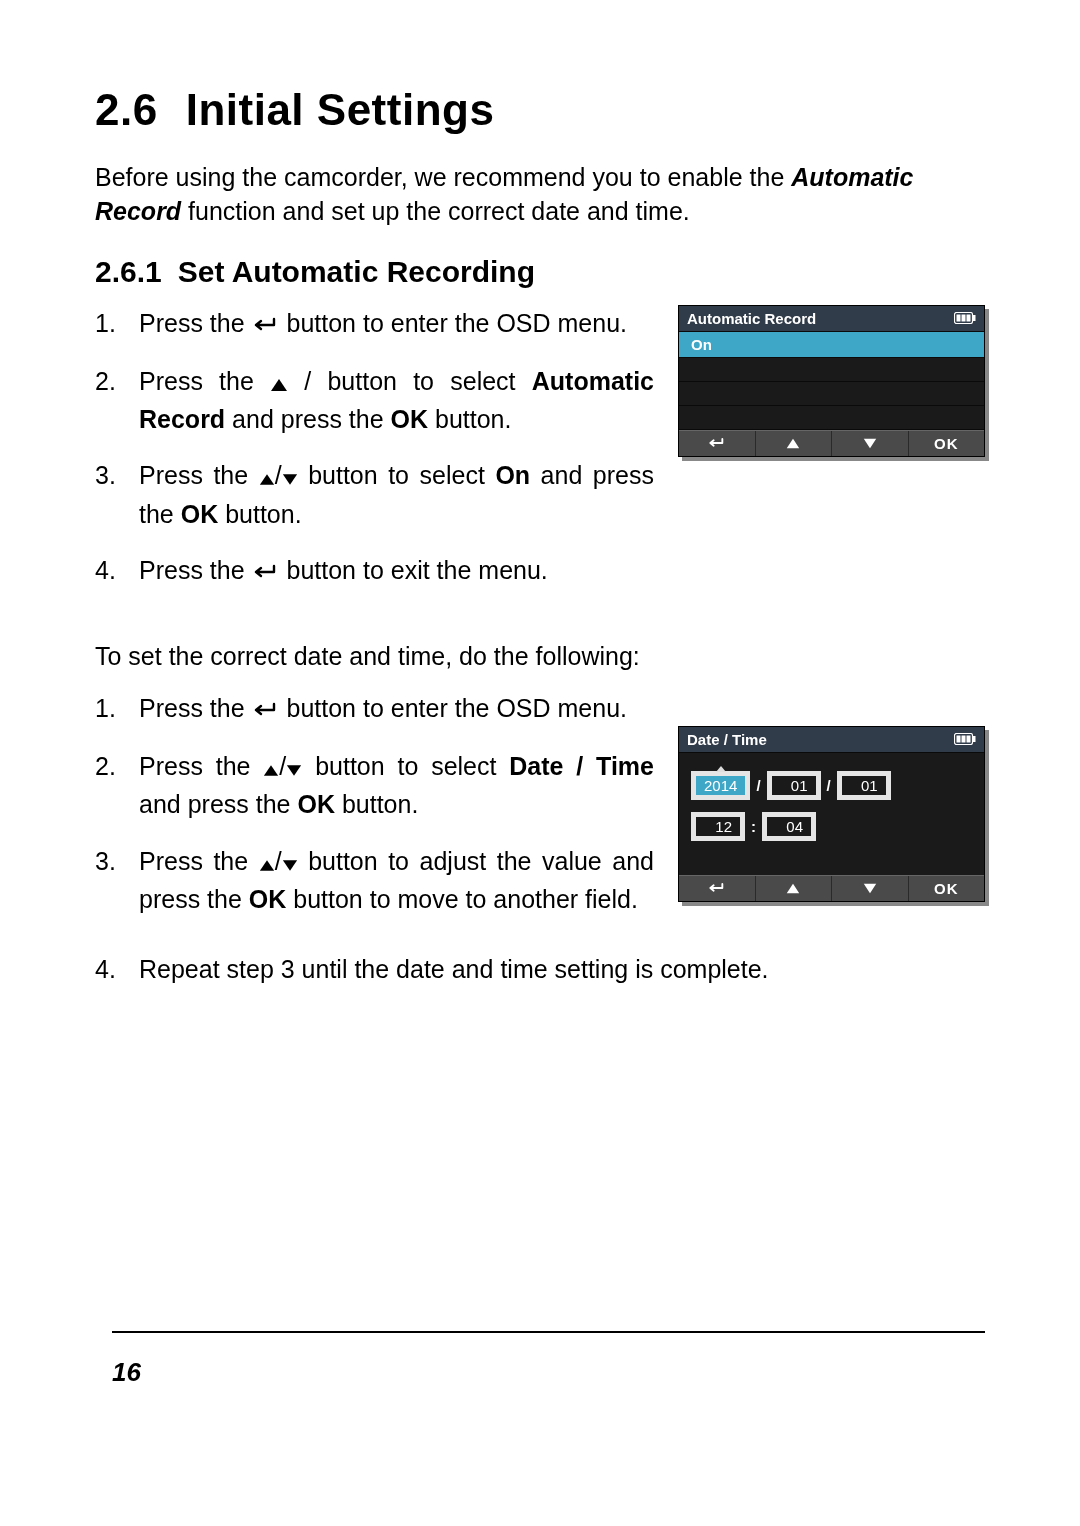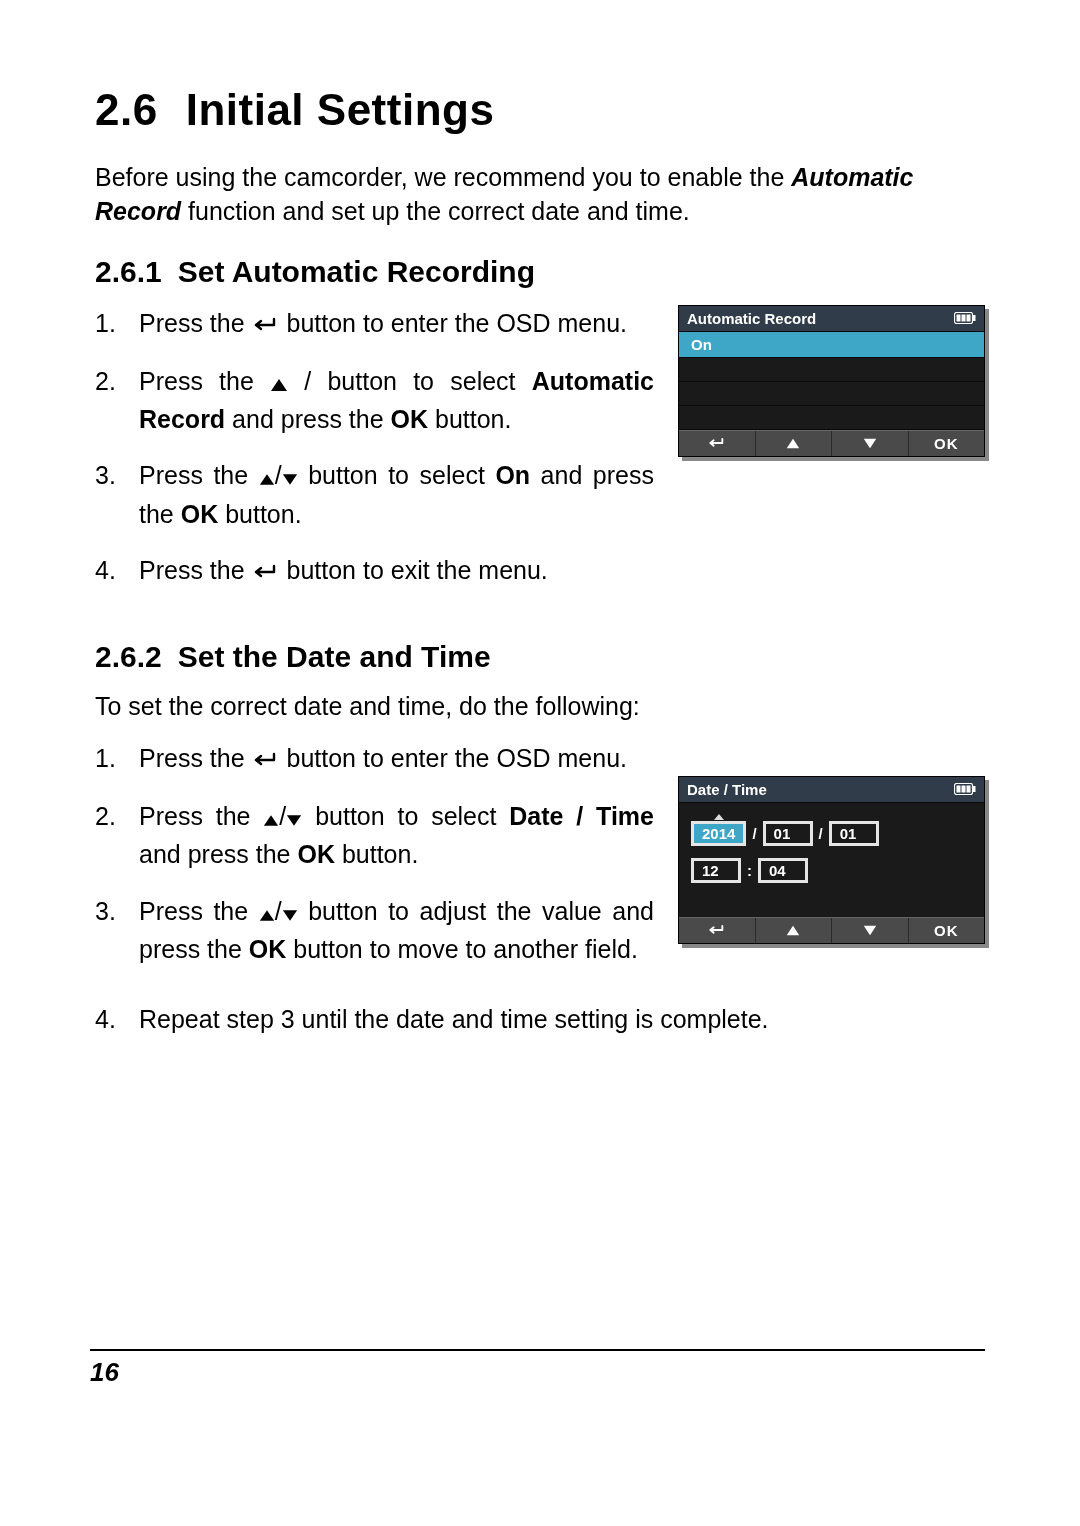--- a/index.html
+++ b/index.html
@@ -122,25 +122,25 @@
   .osd .dtbody {
     padding: 18px 12px 22px 12px;
   }
   .fieldrow {
     display: flex;
     align-items: center;
     gap: 6px;
     margin-bottom: 12px;
   }
   .fld {
-    border: 3px solid #e5e5e5;
+    border: 5px solid #e5e5e5;
     padding: 1px 8px;
     min-width: 28px;
-    text-align: left;
-    font-weight: 700;
+    text-align: right;
+    font-weight: 400;
     background: #1a1a1a;
     position: relative;
   }
   .fld.sel {
     background: #3ea6c6;
   }
   .fld.sel::before {
     content: "";
     position: absolute;
     top: -10px;
@@ -148,25 +148,25 @@
     transform: translateX(-50%);
     border-left: 5px solid transparent;
     border-right: 5px solid transparent;
     border-bottom: 6px solid #ddd;
   }
   .sep { font-weight: 700; }
 
   
   .pfoot {
     position: absolute;
-    left: 90px;
+    left: 112px;
     right: 95px;
     bottom: 70px;
     border-top: 2px solid #000;
-    padding-top: 6px;
+    padding-top: 24px;
     font-size: 26px;
     font-style: italic;
     font-weight: 700;
   }
 </style>
 </head>
 <body>
 
 <div class="page">
 
@@ -262,23 +262,20 @@
               <path d="M9 1 L17 13 L1 13 Z" fill="#fff"></path>
             </svg></div>
         <div><svg width="14" height="11" viewBox="0 0 18 14">
               <path d="M1 1 L17 1 L9 13 Z" fill="#fff"></path>
             </svg></div>
         <div>OK</div>
       </div>
     </div>
   </div>
 
-  <h2 class="sub-title">
-    <span class="num">2.6.2</span><span>Set the Date and Time</span>
-  </h2>
 
   <p class="lead">To set the correct date and time, do the following:</p>
 
   <div class="row">
     <ol class="steps">
       <li>
         <span class="n">1.</span>
         <span class="t justify">
           <span>Press the </span>
           <span class="ic"><svg width="28" height="18" viewBox="0 0 28 18">

